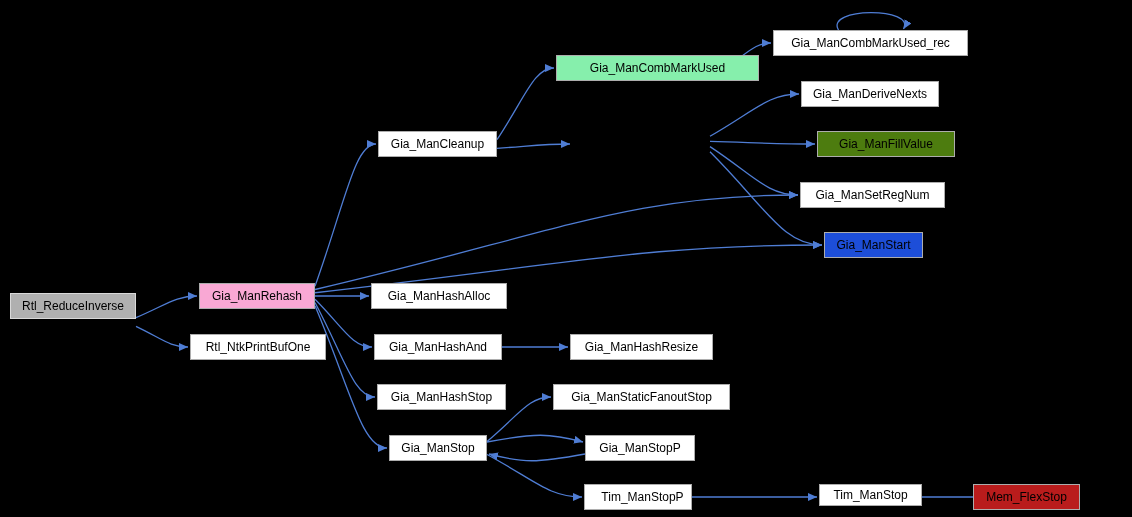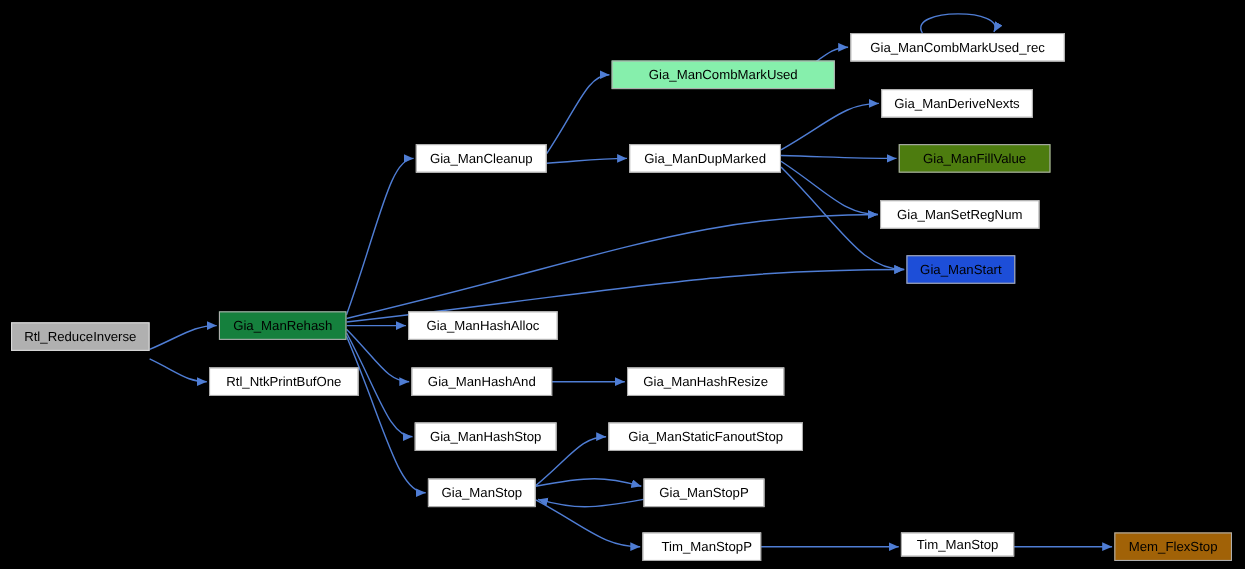--- a/index.html
+++ b/index.html
@@ -71,34 +71,33 @@
         <path d="M 487 441.5 C 519 414.8, 528.6 397, 551 397" fill="none" stroke="#4f7dd4" stroke-width="1.3" marker-end="url(#arrow)"></path>
         <path d="M 487 442 C 535 433, 549.4 433, 583 442" fill="none" stroke="#4f7dd4" stroke-width="1.3" marker-end="url(#arrow)"></path>
         <path d="M 585 454 C 537 463, 522.6 463, 489 454" fill="none" stroke="#4f7dd4" stroke-width="1.3" marker-end="url(#arrow)"></path>
         <path d="M 487 454.5 C 534.5 480, 548.75 497, 582 497" fill="none" stroke="#4f7dd4" stroke-width="1.3" marker-end="url(#arrow)"></path>
         <path d="M 692 497 C 754.5 497, 773.25 497, 817 497" fill="none" stroke="#4f7dd4" stroke-width="1.3" marker-end="url(#arrow)"></path>
         <path d="M 922 497 C 966.5 497, 979.85 497, 1011 497" fill="none" stroke="#4f7dd4" stroke-width="1.3" marker-end="url(#arrow)"></path>
       </g>
   </svg>
   <div class="node-layer">
       <div class="node" style="left: 10px; top: 293px; width: 126px; height: 26px; background: rgb(176, 176, 176); border: 1px solid rgb(217, 217, 217); color: rgb(0, 0, 0);">Rtl_ReduceInverse</div>
-      <div class="node" style="left: 199px; top: 283px; width: 116px; height: 26px; background: #15803d; border: 1px solid rgb(173, 173, 173); color: rgb(0, 0, 0);">Gia_ManRehash</div>
+      <div class="node" style="left: 199px; top: 283px; width: 116px; height: 26px; background: #f9a8d4; border: 1px solid rgb(173, 173, 173); color: rgb(0, 0, 0);">Gia_ManRehash</div>
       <div class="node" style="left: 190px; top: 334px; width: 136px; height: 26px; background: rgb(255, 255, 255); border: 1px solid rgb(173, 173, 173); color: rgb(0, 0, 0);">Rtl_NtkPrintBufOne</div>
       <div class="node" style="left: 378px; top: 131px; width: 119px; height: 26px; background: rgb(255, 255, 255); border: 1px solid rgb(173, 173, 173); color: rgb(0, 0, 0);">Gia_ManCleanup</div>
       <div class="node" style="left: 556px; top: 55px; width: 203px; height: 26px; background: #86efac; border: 1px solid rgb(173, 173, 173); color: rgb(0, 0, 0);">Gia_ManCombMarkUsed</div>
       <div class="node" style="left: 773px; top: 30px; width: 195px; height: 26px; background: rgb(255, 255, 255); border: 1px solid rgb(173, 173, 173); color: rgb(0, 0, 0);">Gia_ManCombMarkUsed_rec</div>
-      <div class="node" style="left: 572px; top: 131px; width: 138px; height: 26px; background: rgb(255, 255, 255); border: 1px solid rgb(173, 173, 173); color: rgb(0, 0, 0);">Gia_ManDupMarked</div>
       <div class="node" style="left: 801px; top: 81px; width: 138px; height: 26px; background: rgb(255, 255, 255); border: 1px solid rgb(173, 173, 173); color: rgb(0, 0, 0);">Gia_ManDeriveNexts</div>
       <div class="node" style="left: 817px; top: 131px; width: 138px; height: 26px; background: #4d7c0f; border: 1px solid rgb(173, 173, 173); color: rgb(0, 0, 0);">Gia_ManFillValue</div>
       <div class="node" style="left: 800px; top: 182px; width: 145px; height: 26px; background: rgb(255, 255, 255); border: 1px solid rgb(173, 173, 173); color: rgb(0, 0, 0);">Gia_ManSetRegNum</div>
       <div class="node" style="left: 824px; top: 232px; width: 99px; height: 26px; background: #1d4ed8; border: 1px solid rgb(173, 173, 173); color: rgb(0, 0, 0);">Gia_ManStart</div>
       <div class="node" style="left: 371px; top: 283px; width: 136px; height: 26px; background: rgb(255, 255, 255); border: 1px solid rgb(173, 173, 173); color: rgb(0, 0, 0);">Gia_ManHashAlloc</div>
       <div class="node" style="left: 374px; top: 334px; width: 128px; height: 26px; background: rgb(255, 255, 255); border: 1px solid rgb(173, 173, 173); color: rgb(0, 0, 0);">Gia_ManHashAnd</div>
       <div class="node" style="left: 570px; top: 334px; width: 143px; height: 26px; background: rgb(255, 255, 255); border: 1px solid rgb(173, 173, 173); color: rgb(0, 0, 0);">Gia_ManHashResize</div>
       <div class="node" style="left: 377px; top: 384px; width: 129px; height: 26px; background: rgb(255, 255, 255); border: 1px solid rgb(173, 173, 173); color: rgb(0, 0, 0);">Gia_ManHashStop</div>
       <div class="node" style="left: 553px; top: 384px; width: 177px; height: 26px; background: rgb(255, 255, 255); border: 1px solid rgb(173, 173, 173); color: rgb(0, 0, 0);">Gia_ManStaticFanoutStop</div>
       <div class="node" style="left: 389px; top: 435px; width: 98px; height: 26px; background: rgb(255, 255, 255); border: 1px solid rgb(173, 173, 173); color: rgb(0, 0, 0);">Gia_ManStop</div>
       <div class="node" style="left: 585px; top: 435px; width: 110px; height: 26px; background: rgb(255, 255, 255); border: 1px solid rgb(173, 173, 173); color: rgb(0, 0, 0);">Gia_ManStopP</div>
       <div class="node" style="left: 584px; top: 484px; width: 108px; height: 26px; background: rgb(255, 255, 255); border: 1px solid rgb(173, 173, 173); color: rgb(0, 0, 0); padding-left: 15px;">Tim_ManStopP</div>
       <div class="node" style="left: 819px; top: 484px; width: 103px; height: 22px; background: rgb(255, 255, 255); border: 1px solid rgb(173, 173, 173); color: rgb(0, 0, 0);">Tim_ManStop</div>
-      <div class="node" style="left: 1013px; top: 484px; width: 107px; height: 26px; background: #a16207; border: 1px solid rgb(173, 173, 173); color: rgb(0, 0, 0);">Mem_FlexStop</div>
+      <div class="node" style="left: 973px; top: 484px; width: 107px; height: 26px; background: #b91c1c; border: 1px solid rgb(173, 173, 173); color: rgb(0, 0, 0);">Mem_FlexStop</div>
     </div>
 </div>
 
 </body></html>

